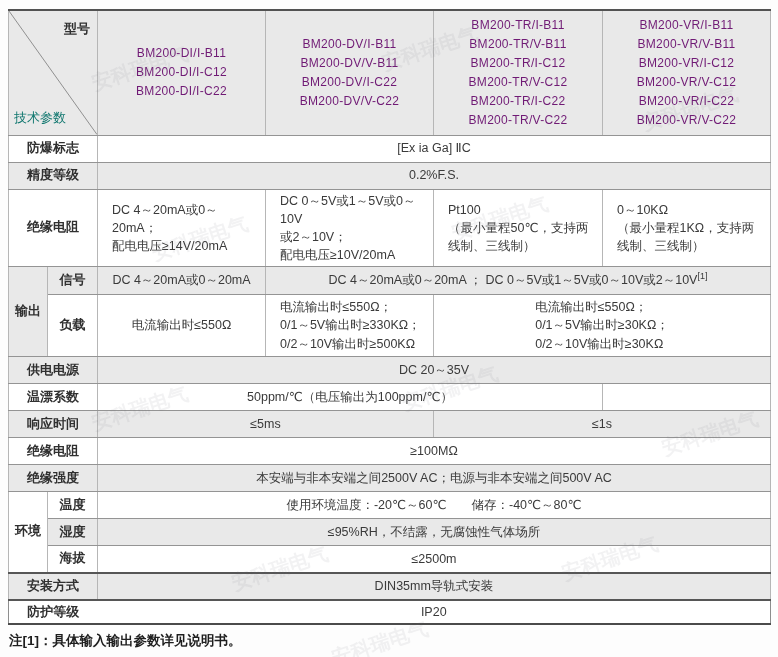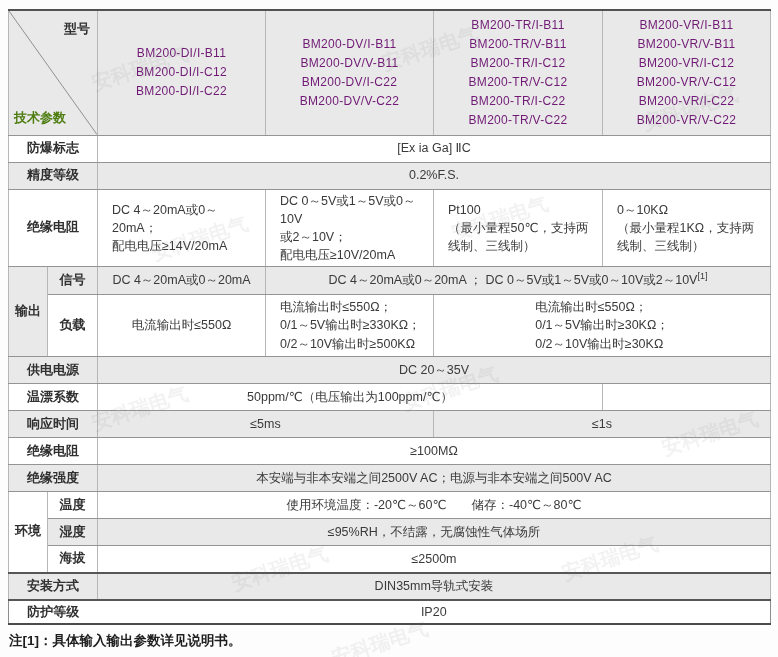--- a/index.html
+++ b/index.html
@@ -28,21 +28,21 @@
   tr.hH    { height:125px;padding-left:44px; }
   tr.h1    { height:27px; }
   tr.hIn   { height:73px; }
   tr.hSig  { height:28px; }
   tr.hLoad { height:62px; }
   tr.hProt { height:21px; }
 
   td.corner { position:relative; padding:0; }
   .corner-svg { position:absolute; left:0; top:0; width:100%; height:100%; }
   .corner-top    { position:absolute; top:9px;  right:7px; font-weight:bold; font-size:13px; color:#303030; }
-  .corner-bottom { position:absolute; bottom:7px; left:5px; font-weight:bold; font-size:13px; color:#4d7c0f; }
+  .corner-bottom { position:absolute; bottom:7px; left:5px; font-weight:normal; font-size:13px; color:#0f766e; }
 
   sup.fn { font-size:9px; vertical-align:super; line-height:0; }
 
   .notes { margin:7px 1px 0; font-size:13.5px; font-weight:bold; color:#1e1e1e; line-height:1.32; }
 
   .wm { position:absolute; font-size:20px; font-weight:bold; color:rgba(110,110,125,.09);
         transform:rotate(-18deg); pointer-events:none; white-space:nowrap; z-index:5; }
 </style>
 </head>
 <body>

